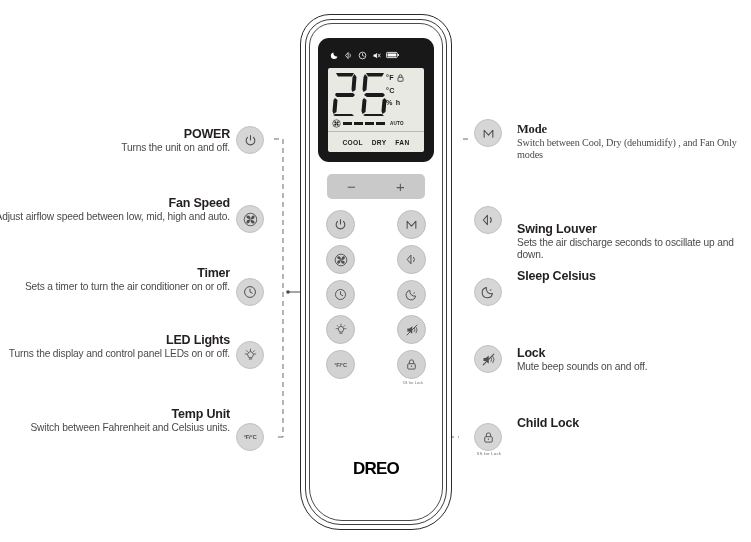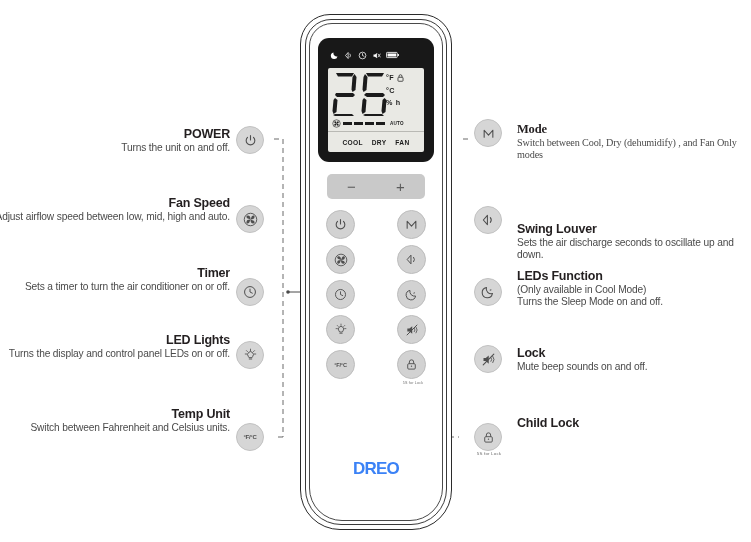--- a/index.html
+++ b/index.html
@@ -115,21 +115,21 @@
     display:flex;align-items:center;justify-content:center;position:relative;
   }
   .key .ktxt{font-size:5.6px;font-weight:bold;color:#4e4e4e;letter-spacing:-0.2px;}
   .keysub{
     position:absolute;left:-4px;top:30px;width:38px;text-align:center;
     font-size:3.6px;color:#6e6e6e;letter-spacing:0.2px;
   }
 
   .brand{
     position:absolute;left:0;top:445px;width:152px;text-align:center;
-    font-size:17px;font-weight:bold;color:#3b82f6;letter-spacing:-0.8px;
+    font-size:17px;font-weight:bold;color:#000000;letter-spacing:-0.8px;
   }
 
   
   #wires{position:absolute;left:0;top:0;width:751px;height:542px;pointer-events:none;}
 </style>
 </head>
 <body>
 
 <div id="stage">
 
@@ -418,23 +418,21 @@
     <div class="desc">Sets the air discharge seconds to oscillate up and down.</div>
   </div>
 
   <div class="cic" style="left:474px;top:278px;">
     <svg width="14" height="14" viewBox="0 0 24 24">
       <path d="M19.5 14.8A8.6 8.6 0 0 1 9.2 4.5 8.8 8.8 0 1 0 19.5 14.8z" fill="none" stroke="#4e4e4e" stroke-width="1.8"></path>
       <text x="14.5" y="11" font-size="7.5" font-family="Liberation Sans, sans-serif" fill="#4e4e4e">z</text>
     </svg>
   </div>
   <div class="callout right" style="left:517px;top:269px;width:230px;">
-    <div class="title">LEDs Function</div>
-    <div class="desc" style="white-space:pre-line;">(Only available in Cool Mode)
-Turns the Sleep Mode on and off.</div>
+    <div class="title">Sleep Celsius</div>
   </div>
 
   <div class="cic" style="left:474px;top:345px;">
     <svg width="15" height="15" viewBox="0 0 24 24">
       <path d="M4 9.5 L7.6 9.5 L12.4 5.4 L12.4 18.6 L7.6 14.5 L4 14.5 Z" fill="#4e4e4e"></path>
       <path d="M16 9 q2.6 3 0 6" fill="none" stroke="#4e4e4e" stroke-width="1.4" stroke-linecap="round"></path>
       <path d="M19 7 q4 5 0 10" fill="none" stroke="#4e4e4e" stroke-width="1.4" stroke-linecap="round"></path>
       <path d="M3.5 20.5 L20.5 3.5" stroke="#4e4e4e" stroke-width="1.7" stroke-linecap="round"></path>
     </svg>
   </div>

